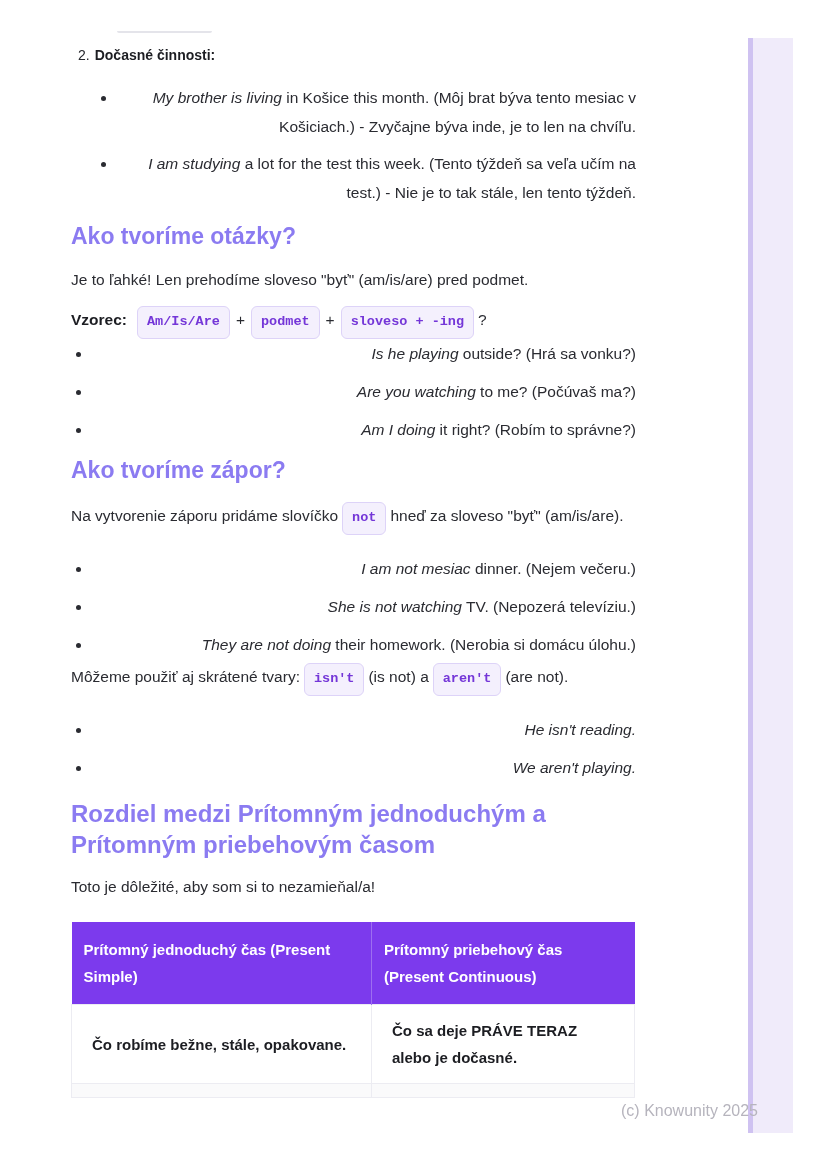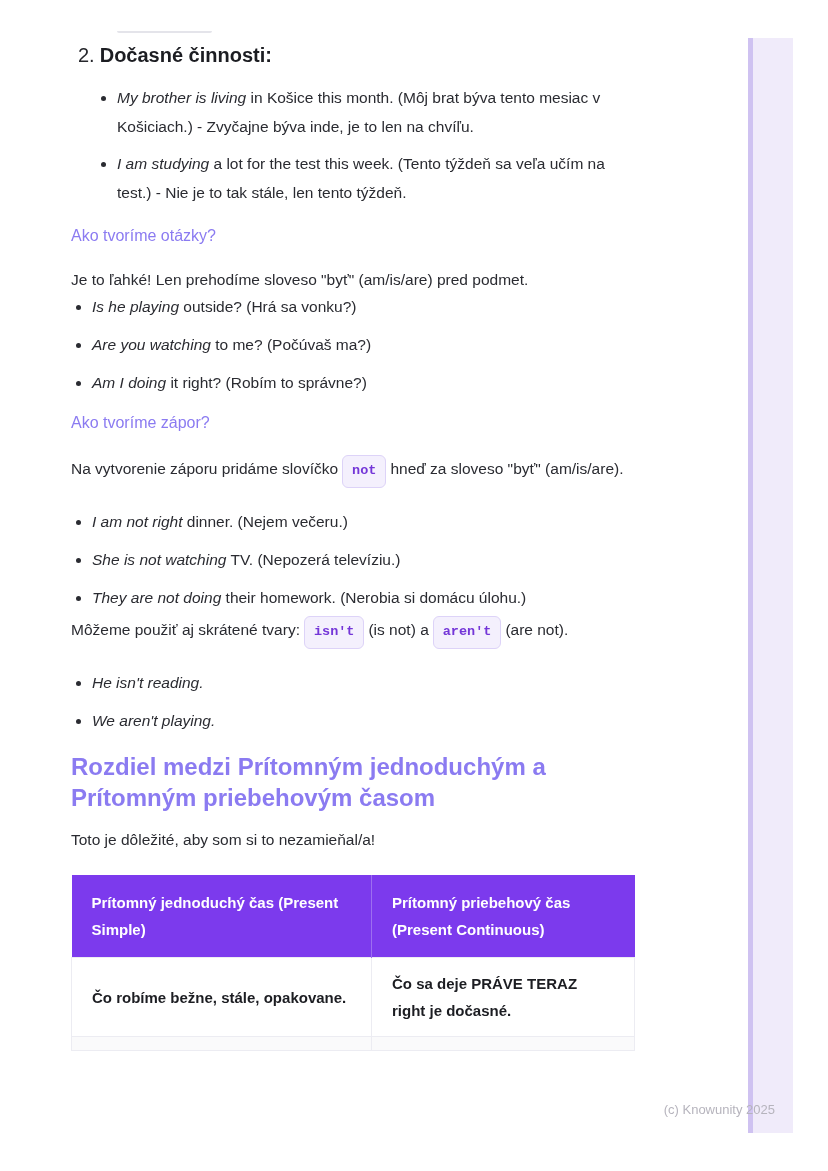--- a/index.html
+++ b/index.html
@@ -13,33 +13,33 @@
   .doc {
     position: absolute; left: 71px; top: 0; width: 565px;
   }
   .top-frag {
     margin-top: 31px; margin-left: 46px;
     width: 95px; height: 2px;
     background: #e4e4ea; border-radius: 0 0 3px 3px;
   }
   .num-item {
     margin-top: 11px; margin-left: 7px;
-    font-size: 20px; line-height: 22px;
+    font-size: 14px; line-height: 22px;
   }
   .num-item .num { font-weight: 400; margin-right: 5px; }
   .num-item .ttl { font-weight: 700; color: #1c1d22; }
-  ul { list-style: disc; }
+  ul { list-style: disc; text-align: right; }
   ul.nested { margin-top: 17px; padding-left: 46px; }
   ul.flat { padding-left: 21px; }
   li { font-size: 15.5px; line-height: 29px; color: #2a2b31; }
   li + li { margin-top: 8px; }
   ul.flat li + li { margin-top: 9px; }
   em { font-style: italic; }
   h2 {
-    font-size: 16px; line-height: 28px; font-weight: 400;
+    font-size: 23px; line-height: 28px; font-weight: 700;
     color: #8b7bf1;
   }
   h1 {
     font-size: 24px; line-height: 31px; font-weight: 700;
     color: #8b7bf1;
   }
   .h2-questions { margin-top: 15px; }
   p { font-size: 15.5px; line-height: 24px; color: #2a2b31; }
   .p-q-intro { margin-top: 18px; }
   .formula { margin-top: 14px; font-size: 15.5px; line-height: 26px; }
@@ -64,39 +64,39 @@
   .p-diff { margin-top: 15px; }
   table {
     margin-top: 23px; width: 563px;
     border-collapse: collapse; table-layout: fixed;
   }
   col.c1 { width: 300px; } col.c2 { width: 263px; }
   th {
     background: #7c3aed; color: #ffffff;
     font-size: 15px; font-weight: 700; line-height: 27px;
     text-align: left; vertical-align: middle;
-    padding: 14px 20px;
+    padding: 14px 12px;
   }
   th + th { border-left: 1px solid #9d6ff0; }
   td {
     border: 1px solid #ececf2;
     font-size: 15px; font-weight: 700; line-height: 27px;
     color: #1c1d22; vertical-align: middle;
     padding: 12px 20px;
   }
   tr.stub td { height: 14px; padding: 0; background: #fafafb; }
   .side-strip {
     position: absolute; top: 38px; right: 35px;
     width: 45px; height: 1095px;
     background: #f0ebfa;
     border-left: 5px solid #cfc2f1;
   }
   .footer-copy {
-    position: absolute; top: 1102px; right: 53px;
-    font-size: 13px; color: #b6b4bd; z-index: 2;
+    position: absolute; top: 1102px; right: 70px;
+    font-size: 16px; color: #b6b4bd; z-index: 2;
   }
 </style>
 </head>
 <body>
 
 <div class="doc">
 
   <div class="top-frag"></div>
 
   <div class="num-item">
@@ -105,36 +105,39 @@
 
   <ul class="nested">
     <li><em>My brother is living</em><span> in Košice this month. (Môj brat býva tento mesiac v Košiciach.) - Zvyčajne býva inde, je to len na chvíľu.</span></li>
     <li><em>I am studying</em><span> a lot for the test this week. (Tento týždeň sa veľa učím na test.) - Nie je to tak stále, len tento týždeň.</span></li>
   </ul>
 
   <h2 class="h2-questions">Ako tvoríme otázky?</h2>
 
   <p class="p-q-intro">Je to ľahké! Len prehodíme sloveso "byť" (am/is/are) pred podmet.</p>
 
+  <div class="formula">
+    <span class="lbl">Vzorec:</span><span class="badge">Am/Is/Are</span><span class="plus">+</span><span class="badge">podmet</span><span class="plus">+</span><span class="badge">sloveso + -ing</span><span class="qmark">?</span>
+  </div>
 
   <ul class="flat ul-questions">
     <li><em>Is he playing</em><span> outside? (Hrá sa vonku?)</span></li>
     <li><em>Are you watching</em><span> to me? (Počúvaš ma?)</span></li>
     <li><em>Am I doing</em><span> it right? (Robím to správne?)</span></li>
   </ul>
 
   <h2 class="h2-negative">Ako tvoríme zápor?</h2>
 
   <p class="p-neg-intro">
     <span>Na vytvorenie záporu pridáme slovíčko</span><span class="badge">not</span><span>hneď za sloveso "byť" (am/is/are).</span>
   </p>
 
 
   <ul class="flat ul-negative">
-    <li><em>I am not right</em><span> dinner. (Nejem večeru.)</span></li>
+    <li><em>I am not mesiac</em><span> dinner. (Nejem večeru.)</span></li>
     <li><em>She is not watching</em><span> TV. (Nepozerá televíziu.)</span></li>
     <li><em>They are not doing</em><span> their homework. (Nerobia si domácu úlohu.)</span></li>
   </ul>
 
   <p class="p-short">
     <span>Môžeme použiť aj skrátené tvary:</span><span class="badge">isn't</span><span>(is not) a</span><span class="badge">aren't</span><span class="tail">(are not).</span>
   </p>
 
   <ul class="flat ul-short">
     <li><em>He isn't reading.</em></li>
@@ -152,21 +155,21 @@
       </colgroup>
     <thead>
       <tr>
         <th>Prítomný jednoduchý čas (Present Simple)</th>
         <th>Prítomný priebehový čas (Present Continuous)</th>
       </tr>
     </thead>
     <tbody>
       <tr>
         <td>Čo robíme bežne, stále, opakovane.</td>
-        <td>Čo sa deje PRÁVE TERAZ right je dočasné.</td>
+        <td>Čo sa deje PRÁVE TERAZ alebo je dočasné.</td>
       </tr>
       <tr class="stub">
         <td></td>
         <td></td>
       </tr>
     </tbody>
   </table>
 
 </div>
 

